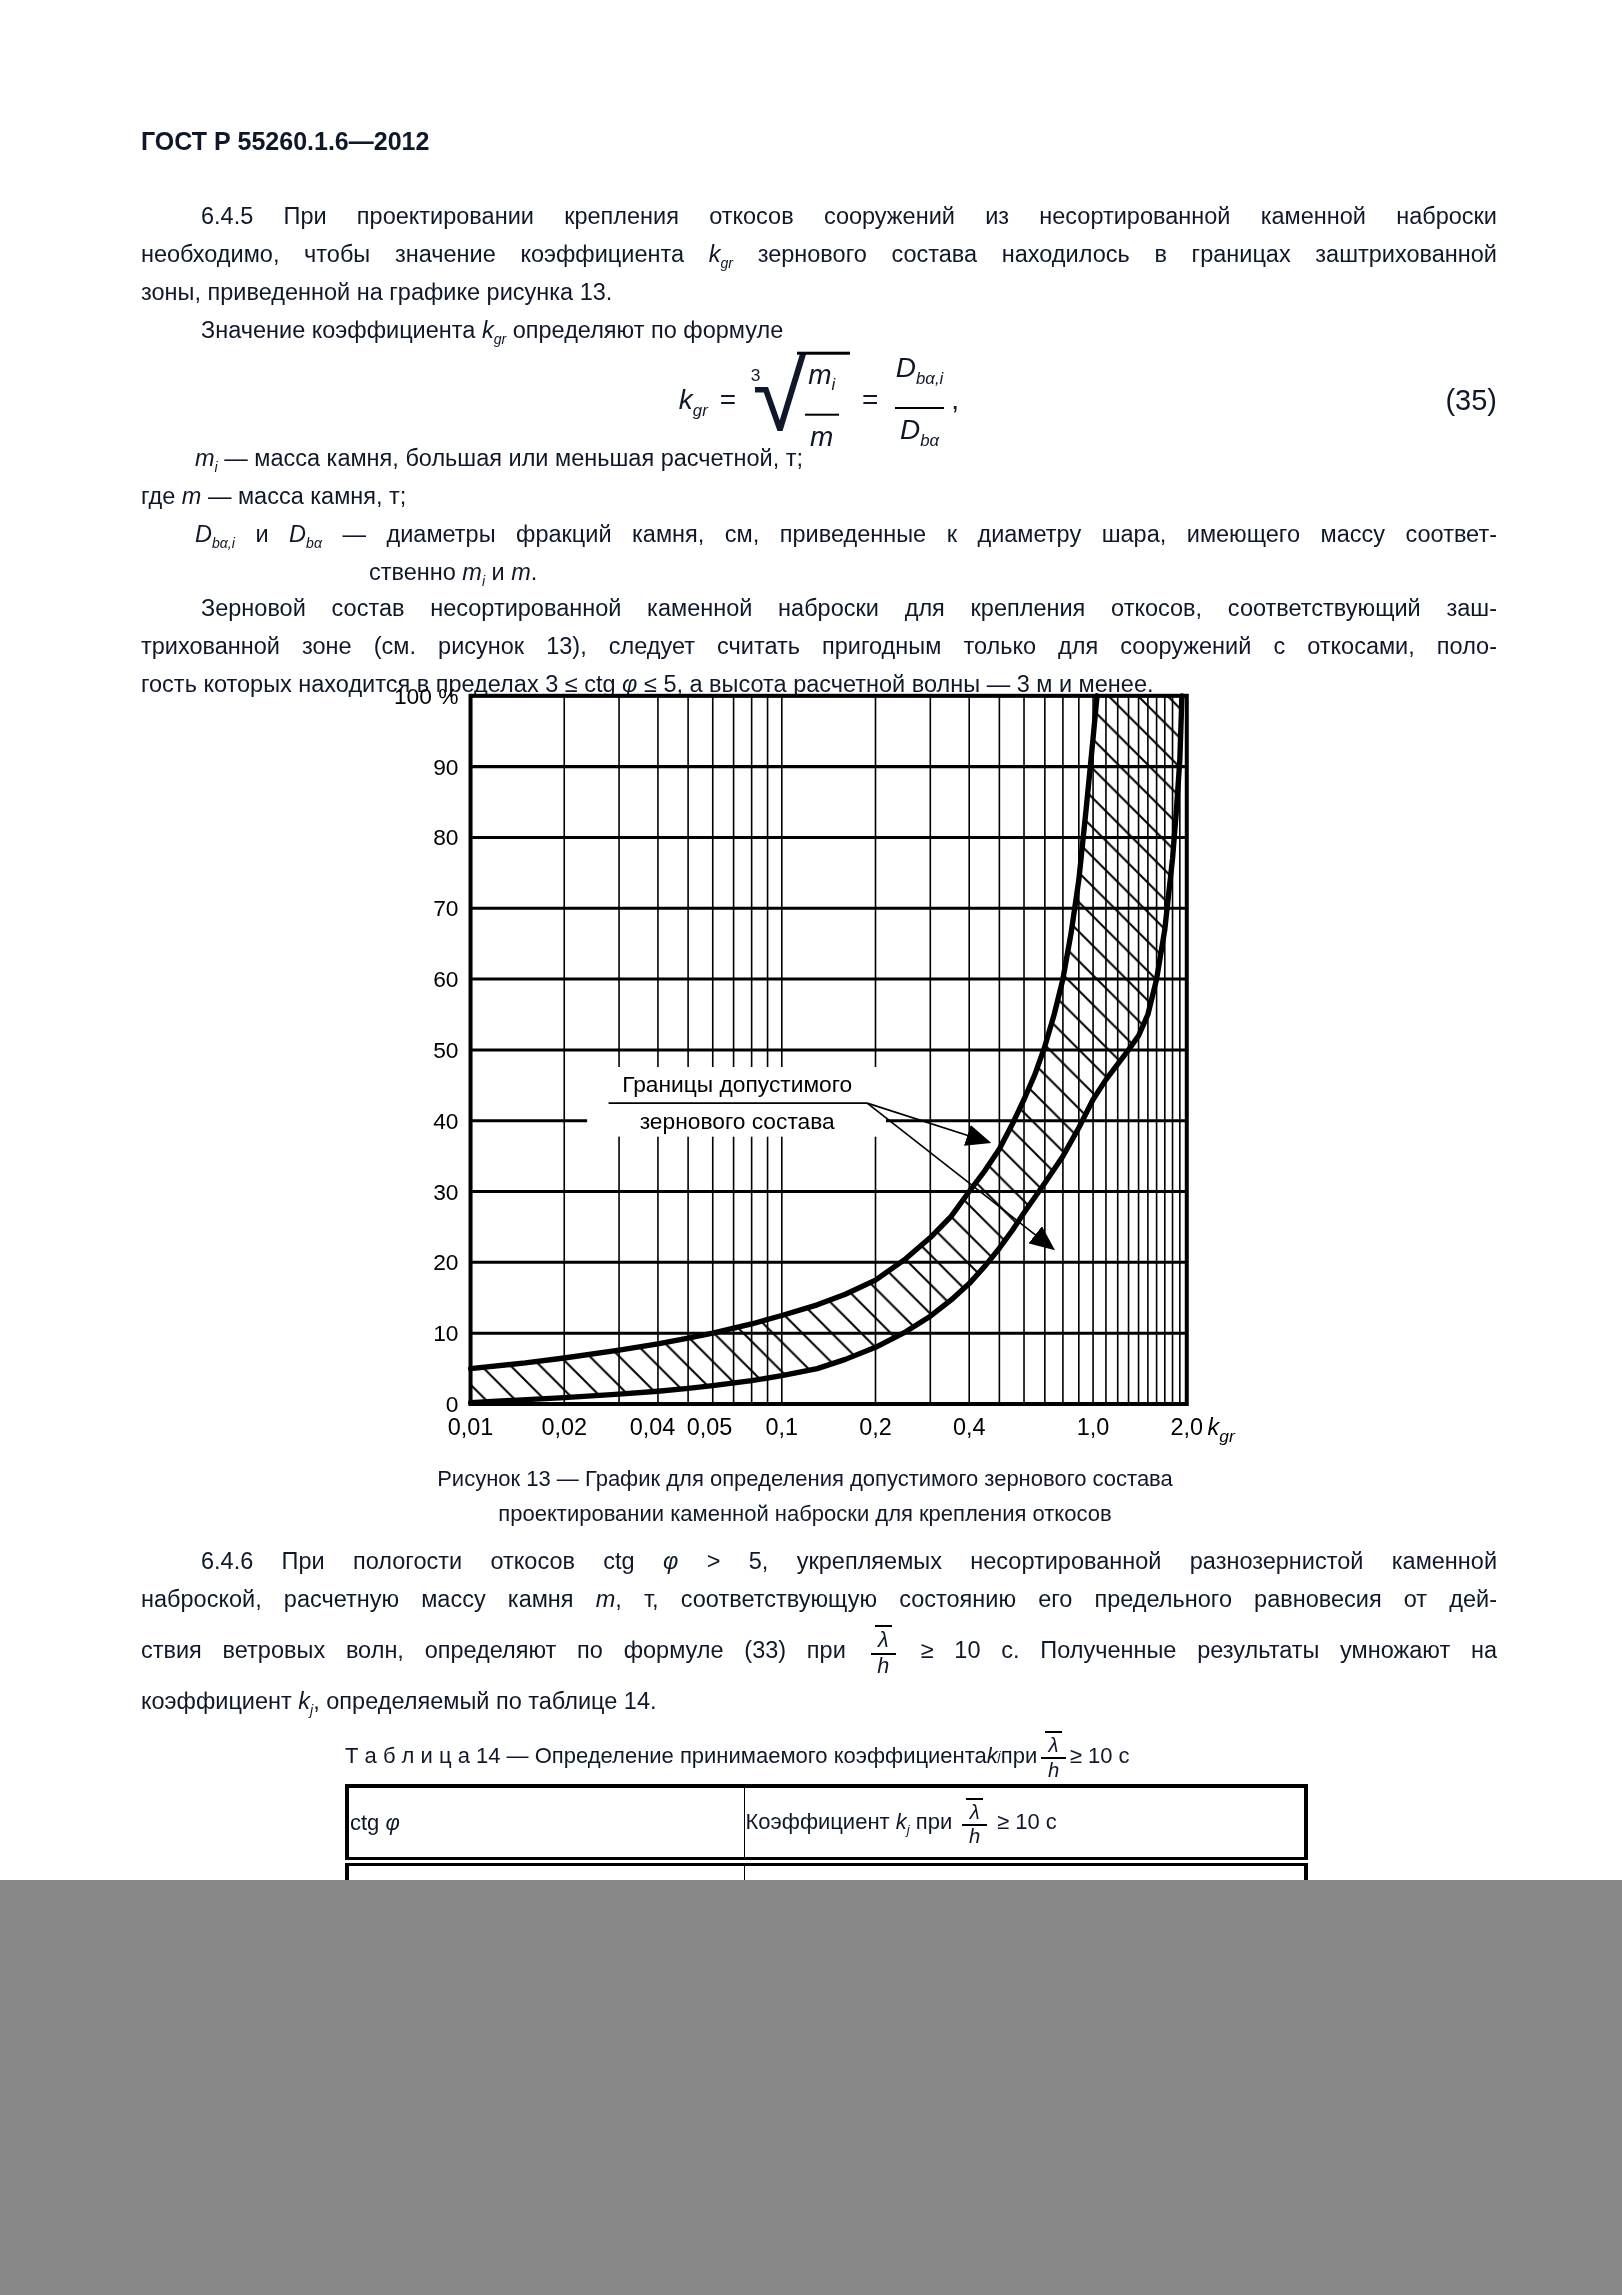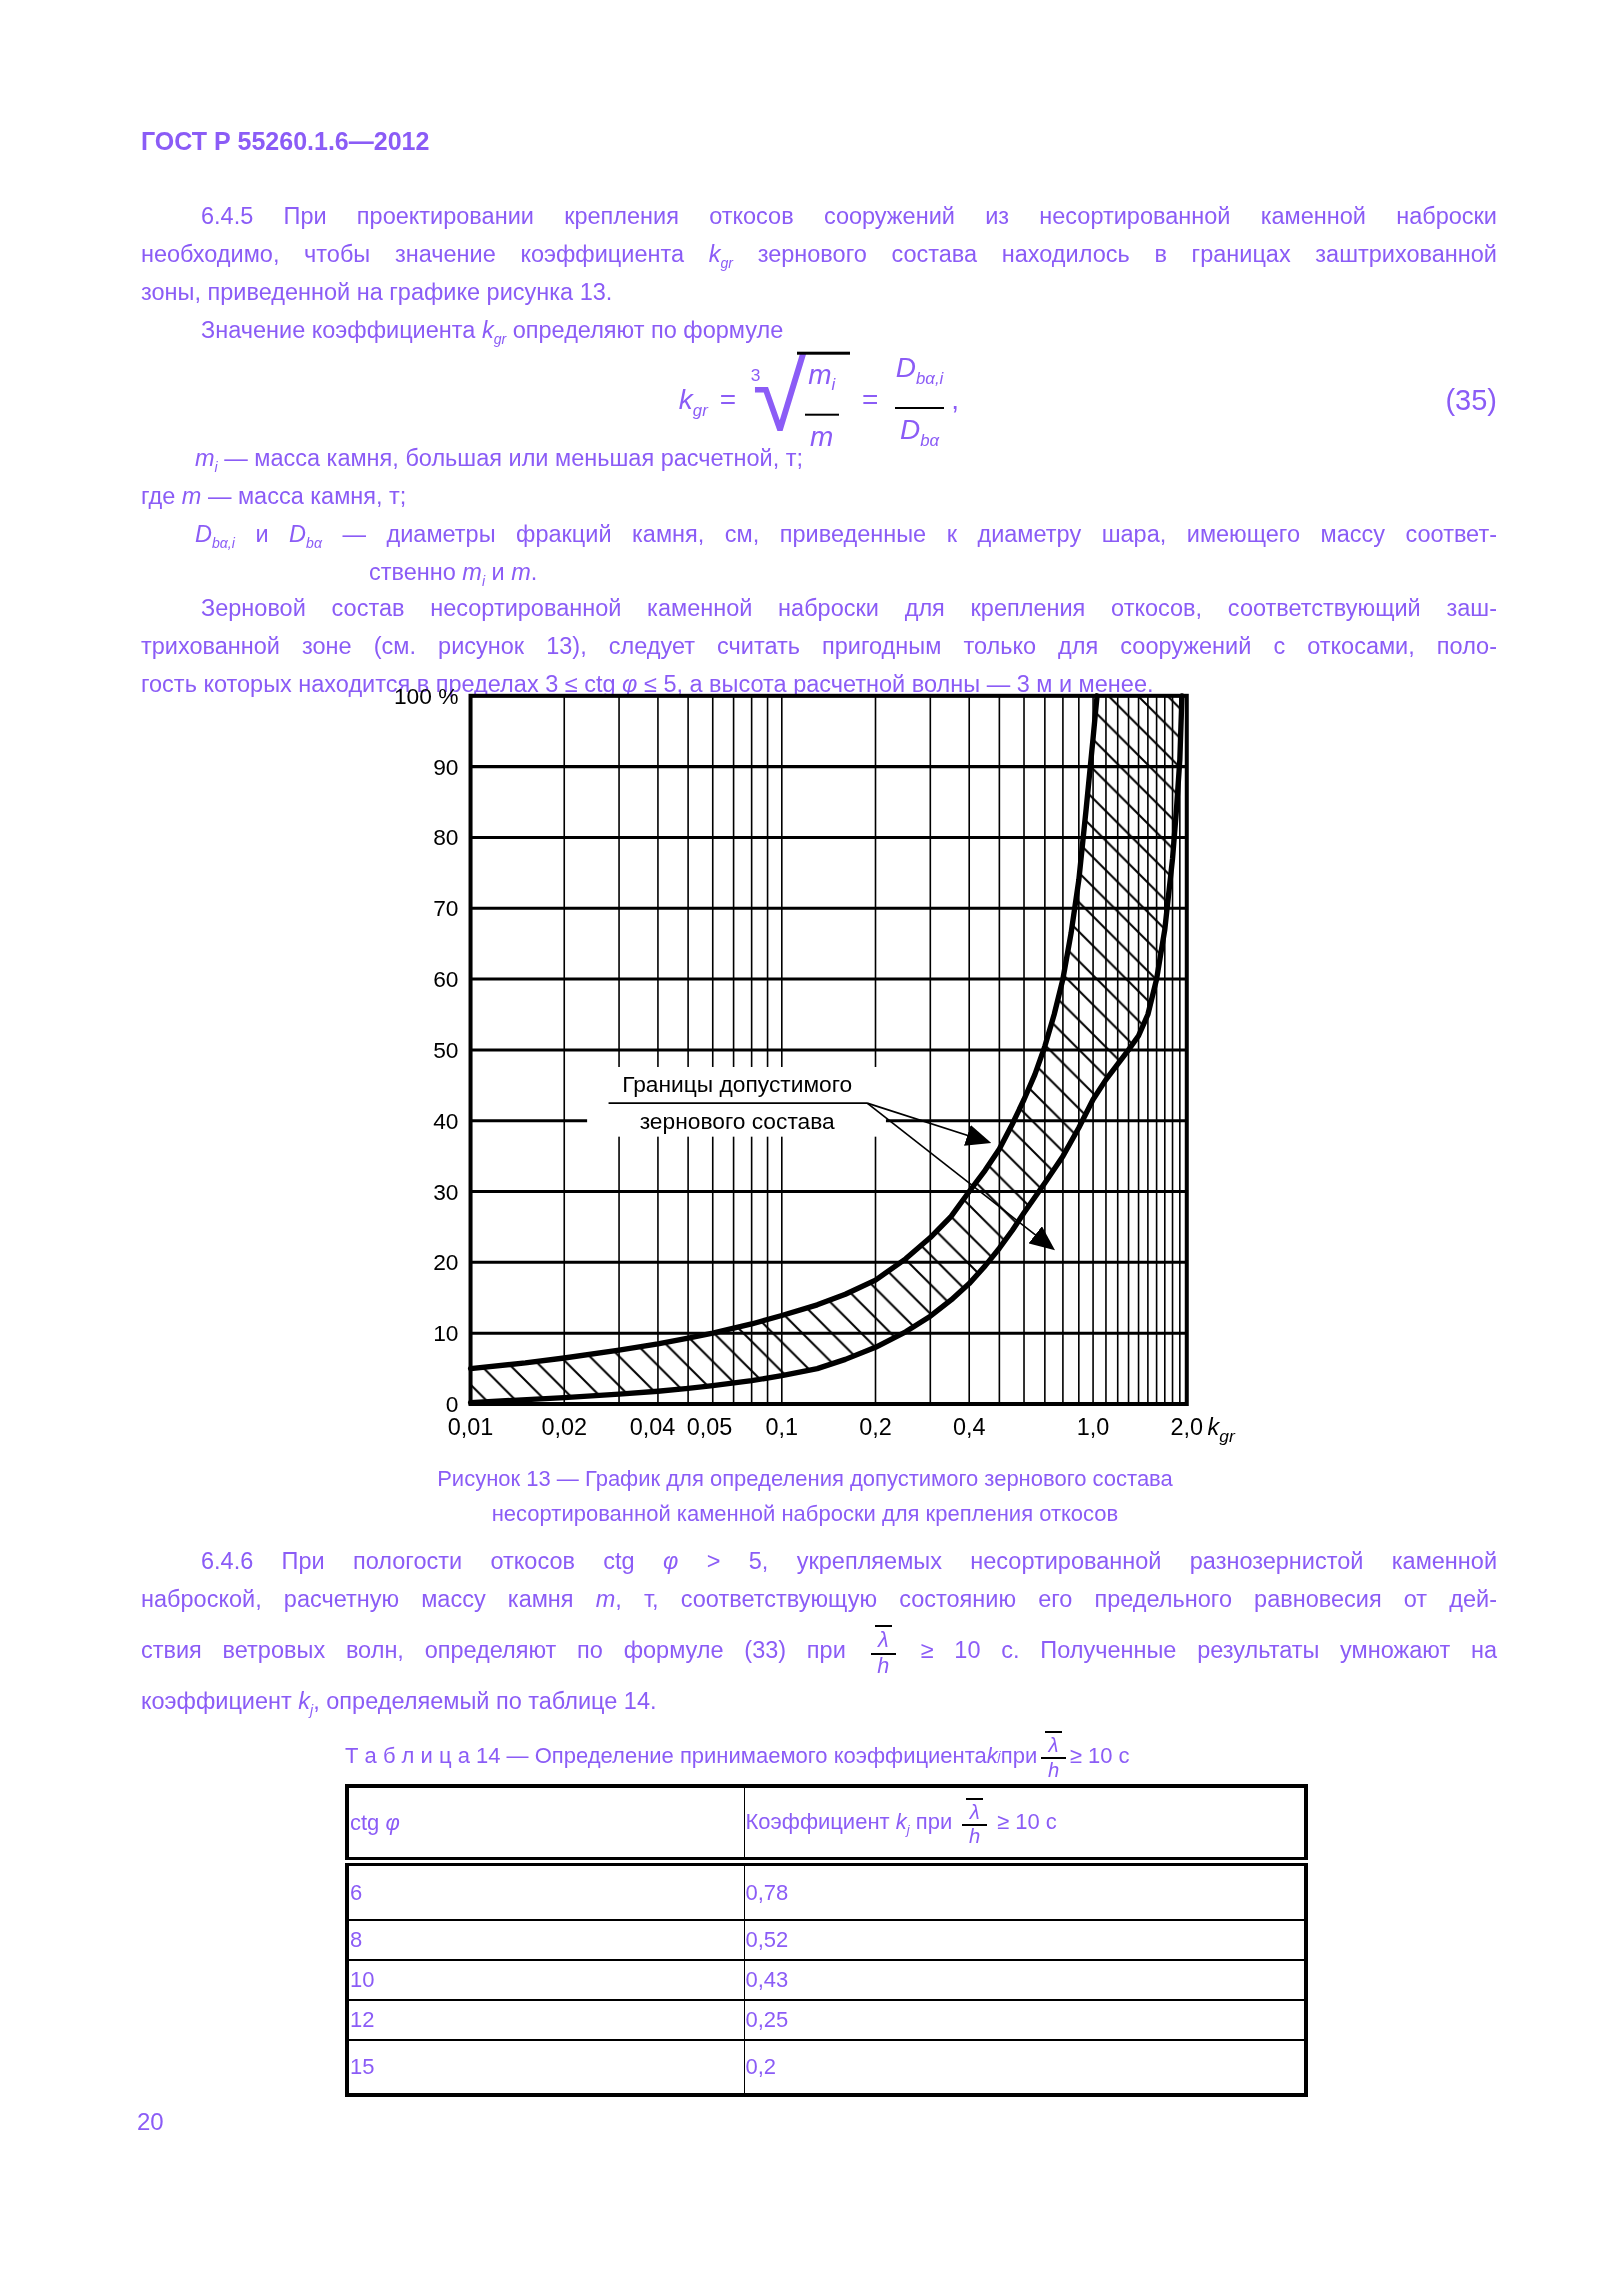--- a/index.html
+++ b/index.html
@@ -1,16 +1,16 @@
 <!DOCTYPE html>
 <html lang="ru" style="font-size:10.7px"><head>
 <meta charset="utf-8">
 <style>
   html,body{margin:0;padding:0;background:#888;}
-  .page{position:relative;width:1623px;height:2295px;background:#ffffff;color:#8b5cf6;
+  .page{position:relative;width:1623px;height:1880px;background:#ffffff;color:#0f172a;
         font-family:"Liberation Sans", sans-serif;font-size:23.5px;overflow:hidden;}
   .abs{position:absolute;}
   .doc-header{left:141px;top:127px;font-weight:bold;font-size:25px;}
   .pagenum{left:137px;top:2108px;font-size:24px;}
 
   .textblock{left:141px;width:1356px;}
   .line{height:38px;line-height:38px;white-space:nowrap;}
   .wline{height:38px;line-height:38px;}
   .jl{text-align:justify;text-align-last:justify;white-space:normal;}
   .ind{padding-left:60px;}
@@ -187,21 +187,21 @@
       <rect x="876" y="1592" width="446" height="104" fill="#fff"></rect>
       <text x="1100" y="1630" text-anchor="middle" font-size="34">Границы допустимого</text>
       <text x="1100" y="1684" text-anchor="middle" font-size="34">зернового состава</text>
       <line x1="908" y1="1646" x2="1294" y2="1646" stroke="#000" stroke-width="2.5"></line>
       <line x1="1294" y1="1646" x2="1474.4749896424942" y2="1703.91" stroke="#000" stroke-width="2.5" marker-end="url(#arr)"></line>
       <line x1="1294" y1="1646" x2="1570.3975055335227" y2="1862.46" stroke="#000" stroke-width="2.5" marker-end="url(#arr)"></line>
     </svg>
 
   <div class="abs fig-caption">
     <div>Рисунок 13 — График для определения допустимого зернового состава</div>
-    <div>несортированной каменной наброски для крепления откосов</div>
+    <div>проектировании каменной наброски для крепления откосов</div>
   </div>
 
   <div class="abs textblock" style="top:1542px">
     <div class="wline jl ind">6.4.6 При пологости откосов ctg <i>φ</i> &gt; 5, укрепляемых несортированной разнозернистой каменной</div>
     <div class="wline jl">наброской, расчетную массу камня <i>m</i>, т, соответствующую состоянию его предельного равновесия от дей-</div>
     <div class="wline jl tall">ствия ветровых волн, определяют по формуле (33) при <span class="frac">
           <span class="fn"><span class="ovl"><i>λ</i></span></span>
           <span class="fd"><i>h</i></span>
         </span> ≥ 10 с. Полученные результаты умножают на</div>
     <div class="line">коэффициент <i>k</i><sub><i>j</i></sub>, определяемый по таблице 14.</div>

